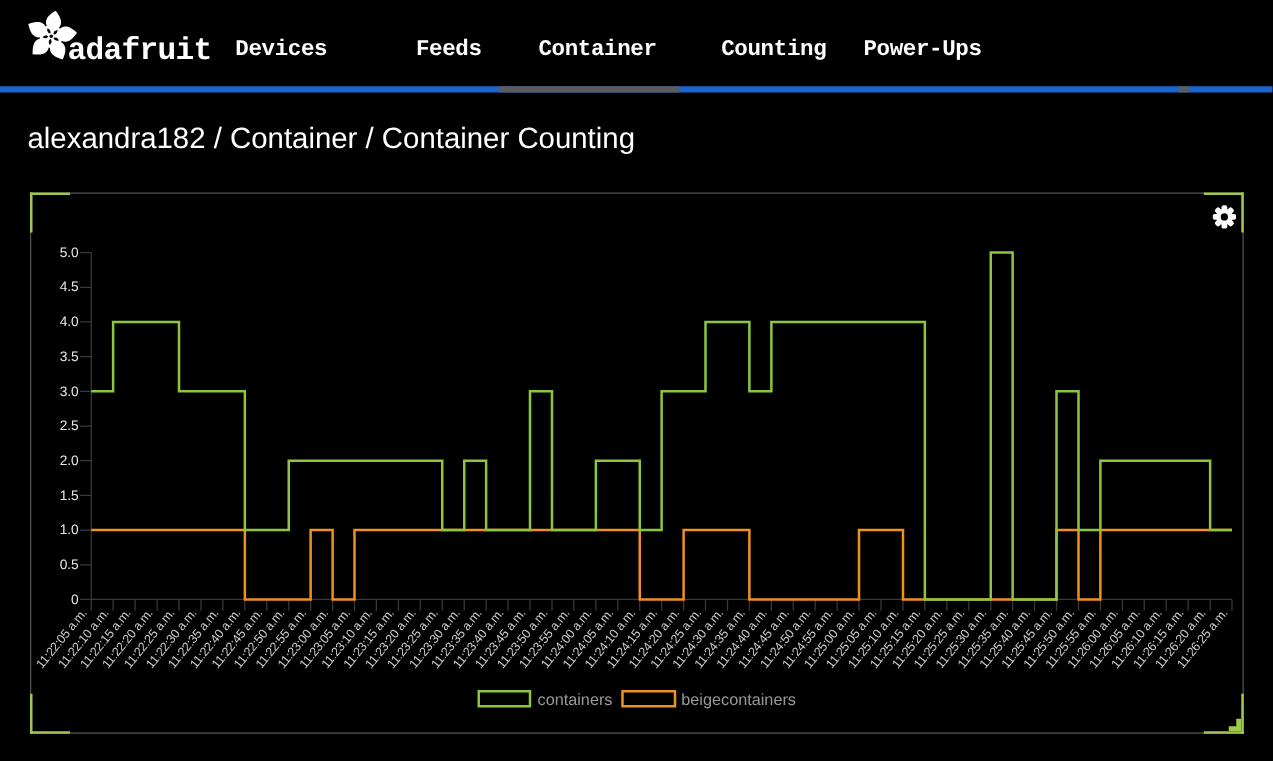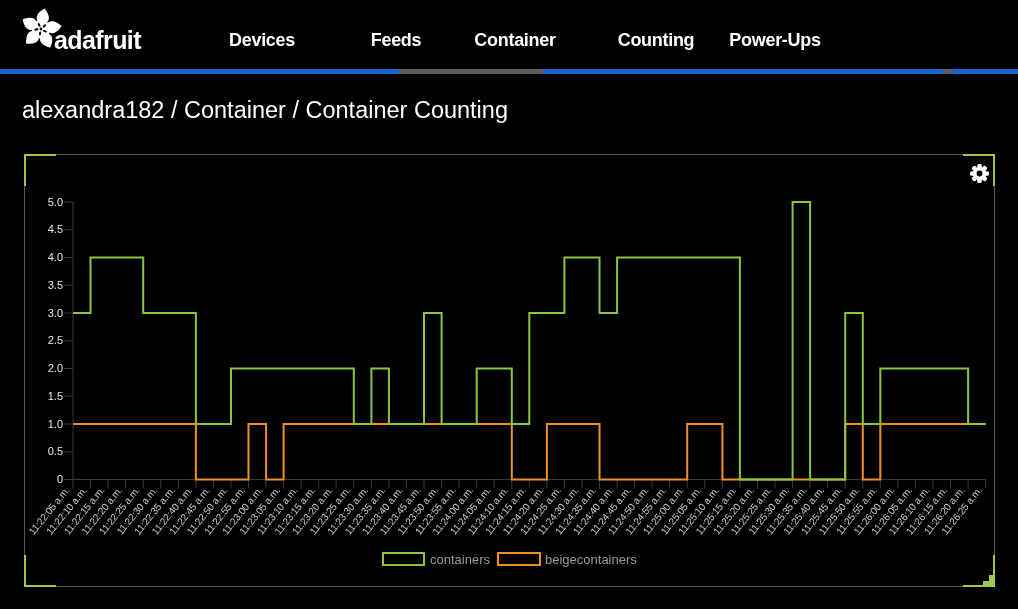--- a/index.html
+++ b/index.html
@@ -1,17 +1,17 @@
 <!DOCTYPE html>
 <html><head><meta charset="utf-8">
 <style>
 * { margin:0; padding:0; box-sizing:border-box; }
 html,body { width:1018px; height:609px; background:#000; font-family:"Liberation Sans",sans-serif; overflow:hidden; }
-.nav { position:absolute; left:0; top:0; width:910px; height:68px; background:#000; }
-.nav a { position:absolute; top:30px; color:#fff; font-size:18px; font-weight:700; text-decoration:none; transform:translateX(-50%); letter-spacing:-0.3px;margin-left:37px; }
+.nav { position:absolute; left:0; top:0; width:910px; height:68px; background:#000;font-family:Liberation Mono, monospace; }
+.nav a { position:absolute; top:30px; color:#fff; font-size:18px; font-weight:700; text-decoration:none; transform:translateX(-50%); letter-spacing:-0.3px; }
 .logotext { position:absolute; left:54px; top:26px; color:#fff; font-size:25px; font-weight:700; letter-spacing:-0.6px; }
 .bluebar { position:absolute; left:0; top:68.5px; width:1018px; height:5.8px; background:#1b66cd; }
 .graysec { position:absolute; left:399px; top:0; width:144px; height:100%; background:#5c5c5c; }
 .graydot { position:absolute; left:943px; top:0; width:8px; height:100%; background:#5c5c5c; }
 .crumb { position:absolute; left:22px; top:97px; color:#fff; font-size:23.5px; font-weight:400; }
 .panel { position:absolute; left:24px; top:154px; width:971px; height:433px; background:#000; border:1px solid #565656; }
 .ca { position:absolute; background:#9fc84c; }
 .yl { font-size:11px; fill:#e8e8e8; font-family:"Liberation Sans",sans-serif; }
 .xl { font-size:10px; letter-spacing:-0.2px; fill:#cccccc; font-family:"Liberation Sans",sans-serif; }
 .ll { font-size:13px; fill:#999999; font-family:"Liberation Sans",sans-serif; }

